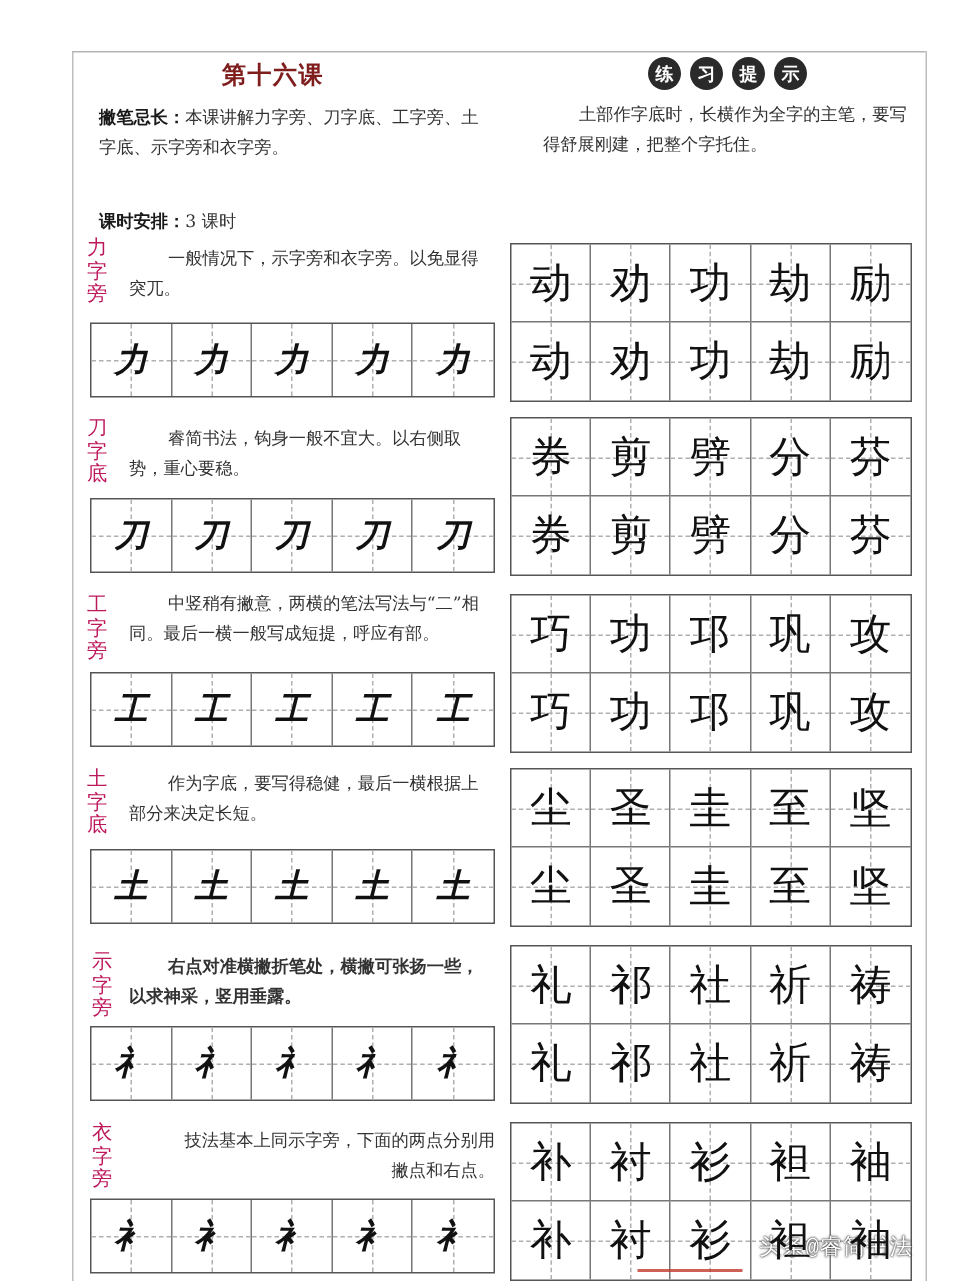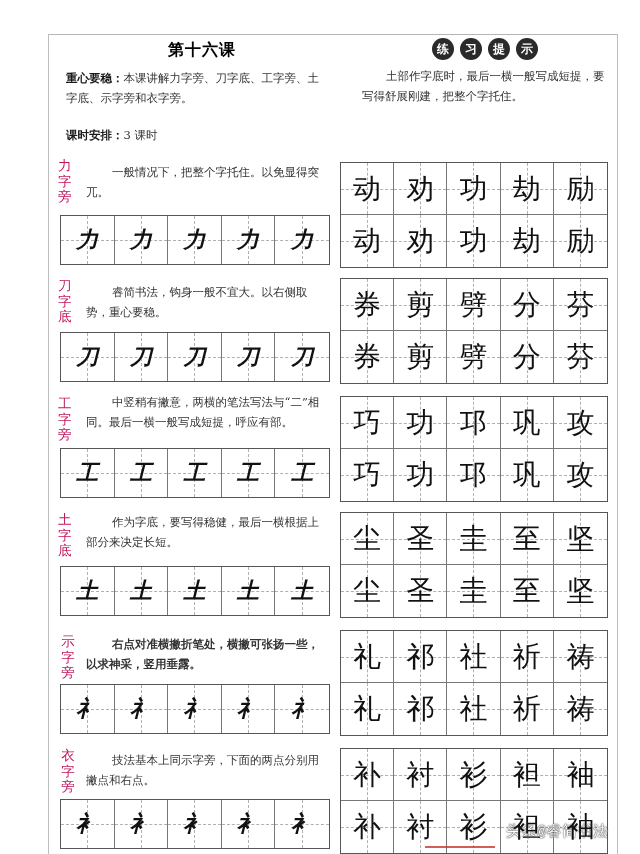--- a/index.html
+++ b/index.html
@@ -8,29 +8,29 @@
     font-family: "DejaVu Serif", "Liberation Serif", serif; color:#222;
   }
   .page-frame {
     position:absolute; left:48px; top:34px; width:568px; height:830px;
     border-top:1px solid #b5b5b5; border-left:1px solid #bdbdbd;
   }
   .right-rule {
     position:absolute; left:617px; top:34px; width:1px; height:830px; background:#bdbdbd;
   }
   .lesson-title {
-    position:absolute; left:168px; top:40px; font-size:16px; font-weight:bold;
-    font-family: "DejaVu Sans", sans-serif; letter-spacing:1px; color:#000000;
+    position:absolute; left:148px; top:40px; font-size:16px; font-weight:bold;
+    font-family: "DejaVu Sans", sans-serif; letter-spacing:1px; color:#7f1d1d;
   }
   .req {
     position:absolute; left:66px; top:68px; width:262px; font-size:11.5px; line-height:20px; color:#333;
   }
   .req .lbl { font-family:"DejaVu Sans", sans-serif; font-weight:bold; color:#1a1a1a; }
   .schedule {
-    position:absolute; left:66px; top:128px; font-size:11.5px; color:#333;
+    position:absolute; left:66px; top:140px; font-size:11.5px; color:#333;
   }
   .schedule .lbl { font-family:"DejaVu Sans", sans-serif; font-weight:bold; color:#1a1a1a; }
 
   .tips-badges { position:absolute; left:432px; top:38px; display:flex; gap:6px; }
   .badge {
     width:22px; height:22px; border-radius:50%; background:#2a2a2a; color:#fff;
     font-size:12px; line-height:22px; text-align:center; font-weight:bold;
     font-family:"DejaVu Sans", sans-serif;
   }
   .tips-text {
@@ -84,38 +84,38 @@
 </style>
 </head>
 <body>
 
 <div class="page-frame"></div>
 <div class="right-rule"></div>
 
 <div class="lesson-title">第十六课</div>
 
 <div class="req">
-  <span class="lbl">重心要稳：</span><span>本课讲解力字旁、刀字底、工字旁、土字底、示字旁和衣字旁。</span>
+  <span class="lbl">撇笔忌长：</span><span>本课讲解力字旁、刀字底、工字旁、土字底、示字旁和衣字旁。</span>
 </div>
 
 <div class="schedule">
   <span class="lbl">课时安排：</span><span>3 课时</span>
 </div>
 
 <div class="tips-badges">
   <div class="badge">练</div>
   <div class="badge">习</div>
   <div class="badge">提</div>
   <div class="badge">示</div>
 </div>
-<div class="tips-text">土部作字底时，最后一横一般写成短提，要写得舒展刚建，把整个字托住。</div>
+<div class="tips-text">土部作字底时，长横作为全字的主笔，要写得舒展刚建，把整个字托住。</div>
 
 <div id="sections-root">
     <div class="section-label" style="top: 158px;">力字旁</div>
-    <div class="section-desc" style="top: 162px;">一般情况下，把整个字托住。以免显得突兀。</div>
+    <div class="section-desc" style="top: 162px;">一般情况下，示字旁和衣字旁。以免显得突兀。</div>
     <div class="grid left-grid" style="top: 215px;">
       <div class="cell last-row">
         <span>力</span>
       </div>
       <div class="cell last-row">
         <span>力</span>
       </div>
       <div class="cell last-row">
         <span>力</span>
       </div>
@@ -356,21 +356,21 @@
         <span>社</span>
       </div>
       <div class="cell last-row">
         <span>祈</span>
       </div>
       <div class="cell last-col last-row">
         <span>祷</span>
       </div>
     </div>
     <div class="section-label" style="top: 748px; text-align: center;">衣字旁</div>
-    <div class="section-desc" style="top: 750px;">技法基本上同示字旁，下面的两点分别用撇点和右点。</div>
+    <div class="section-desc" style="top: 750px; text-align: right;">技法基本上同示字旁，下面的两点分别用撇点和右点。</div>
     <div class="grid left-grid" style="top: 799px;">
       <div class="cell last-row">
         <span>衤</span>
       </div>
       <div class="cell last-row">
         <span>衤</span>
       </div>
       <div class="cell last-row">
         <span>衤</span>
       </div>

